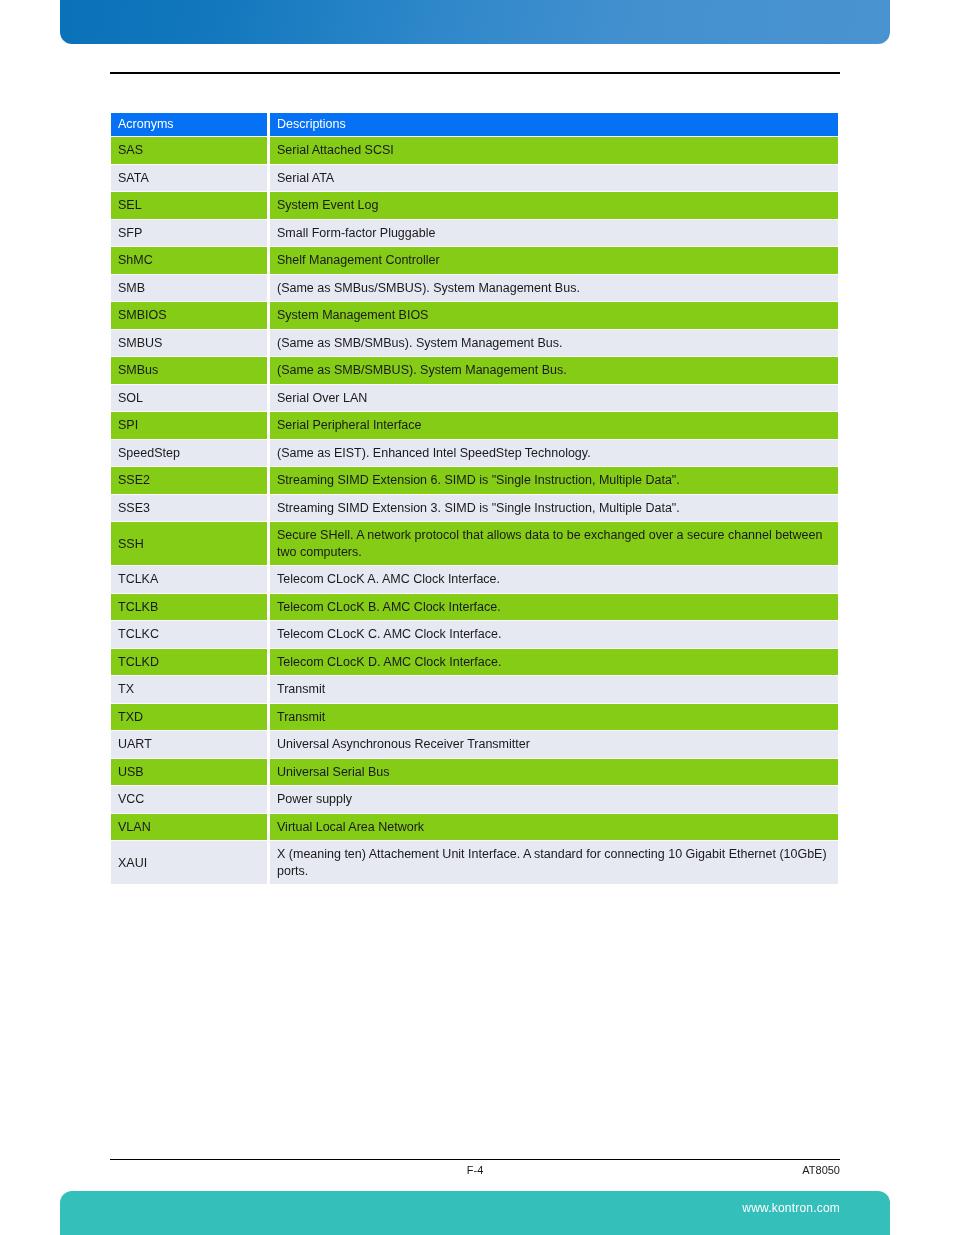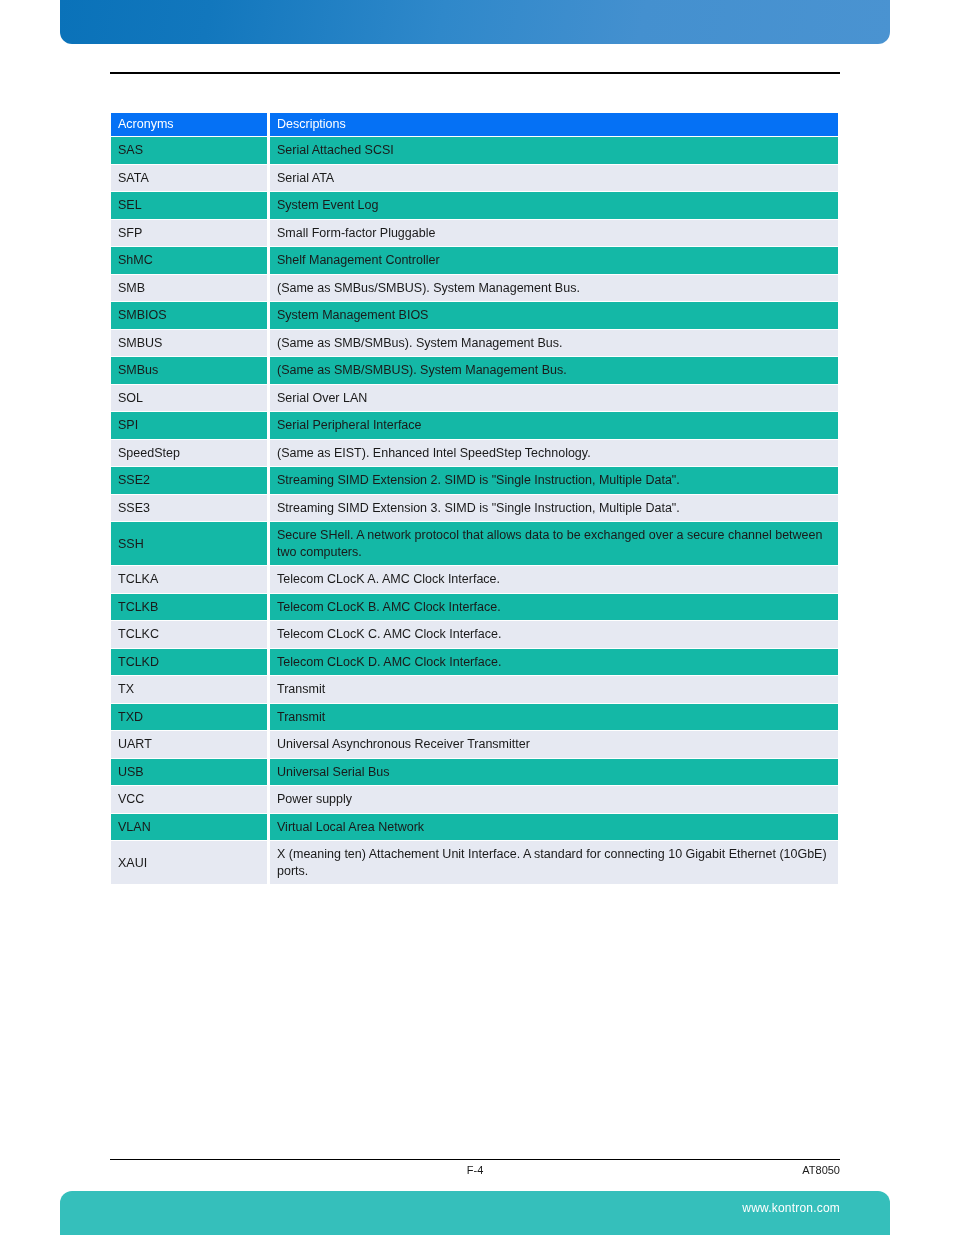--- a/index.html
+++ b/index.html
@@ -63,21 +63,21 @@
     padding: 4px 7px 5px 7px;
     line-height: 1.15;
   }
   table.acronyms td {
     font-size: 12.5px;
     color: #1a1a1a;
     padding: 5px 7px 5px 7px;
     line-height: 1.32;
     vertical-align: middle;
   }
-  table.acronyms tr.odd td { background: #14b8a6; }
+  table.acronyms tr.odd td { background: #84cc16; }
   table.acronyms tr.even td { background: #e6e9f2; }
   td.acr { white-space: nowrap; }
 
   
   .footer-rule {
     position: absolute;
     left: 110px;
     top: 1159px;
     width: 730px;
     height: 1px;
@@ -185,21 +185,21 @@
         <tr class="odd">
           <td class="acr">SPI</td>
           <td class="desc">Serial Peripheral Interface</td>
         </tr>
         <tr class="even">
           <td class="acr">SpeedStep</td>
           <td class="desc">(Same as EIST). Enhanced Intel SpeedStep Technology.</td>
         </tr>
         <tr class="odd">
           <td class="acr">SSE2</td>
-          <td class="desc">Streaming SIMD Extension 2. SIMD is "Single Instruction, Multiple Data".</td>
+          <td class="desc">Streaming SIMD Extension 6. SIMD is "Single Instruction, Multiple Data".</td>
         </tr>
         <tr class="even">
           <td class="acr">SSE3</td>
           <td class="desc">Streaming SIMD Extension 3. SIMD is "Single Instruction, Multiple Data".</td>
         </tr>
         <tr class="odd">
           <td class="acr">SSH</td>
           <td class="desc">Secure SHell. A network protocol that allows data to be exchanged over a secure channel between two computers.</td>
         </tr>
         <tr class="even">

